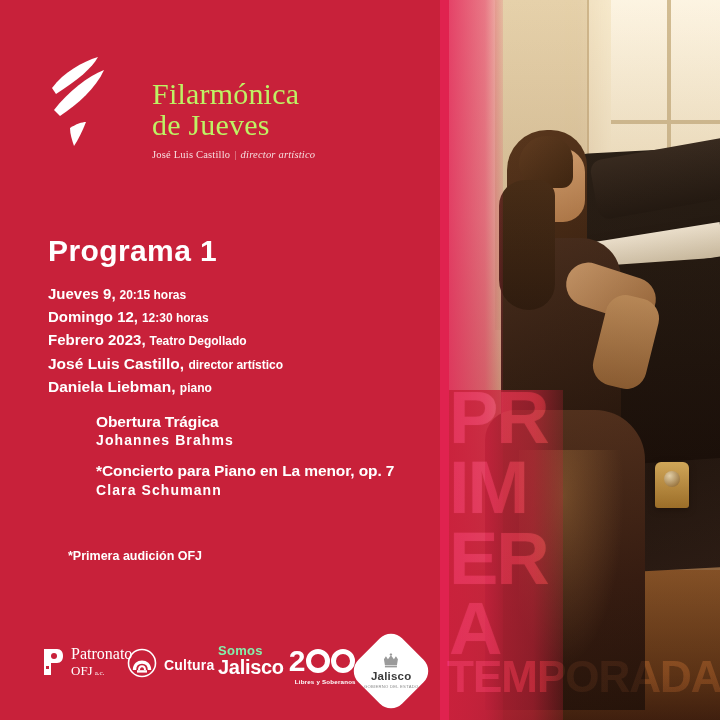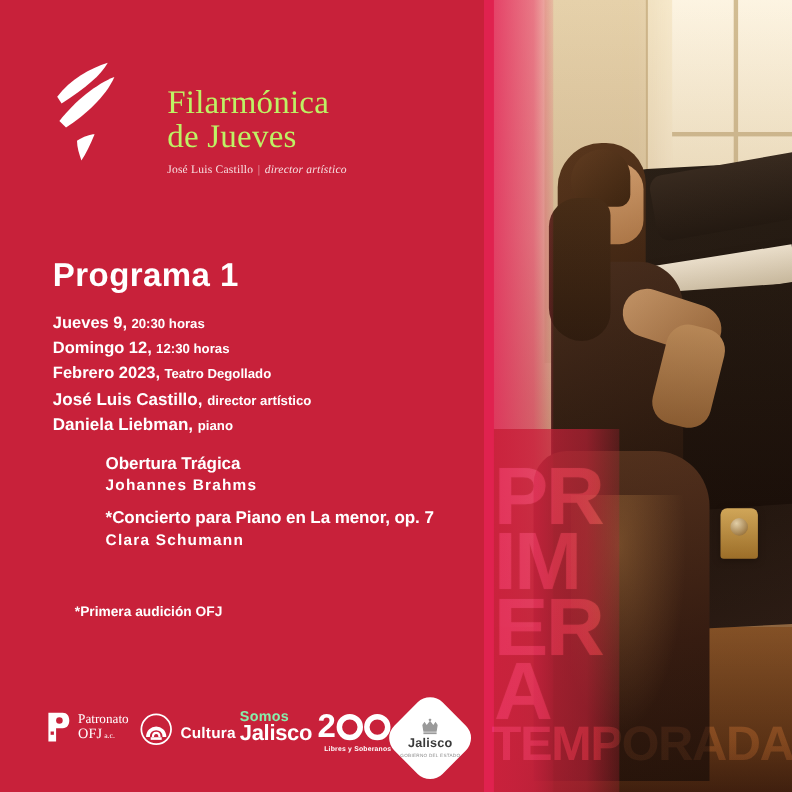--- a/index.html
+++ b/index.html
@@ -67,21 +67,21 @@
   
   .pink-strip{position:absolute;left:443px;top:0;width:60px;height:720px;
     background:linear-gradient(90deg,rgba(226,35,86,.88),rgba(226,35,86,.55) 70%,rgba(226,35,86,.12));
     mix-blend-mode:normal;}
   .red-wash{position:absolute;left:443px;top:390px;width:120px;height:330px;
     background:linear-gradient(90deg,rgba(200,33,58,.92),rgba(200,33,58,.62) 75%,rgba(200,33,58,.25));}
   .edge-pink{position:absolute;left:440px;top:0;width:9px;height:720px;background:#e0224f;}
 
   
   .primera-wrap{position:absolute;left:443px;top:388px;width:277px;height:270px;
-    display:flex;flex-direction:column;align-items:flex-start;justify-content:flex-end;
+    display:flex;flex-direction:column;align-items:flex-start;justify-content:space-between;
     padding-left:6px;box-sizing:border-box;}
   .primera-row{display:flex;line-height:.80;}
   .primera-l{
     font-family:"Liberation Sans",sans-serif;font-weight:bold;font-size:74px;
     letter-spacing:-2px;color:rgba(255,255,255,.30);
     -webkit-text-stroke:0px;
     mix-blend-mode:overlay;
     text-shadow:0 0 1px rgba(255,255,255,.25);
   }
   .temporada{position:absolute;left:443px;top:655px;width:277px;
@@ -118,21 +118,21 @@
   .work-comp{font-size:14px;font-weight:bold;letter-spacing:1.1px;margin-top:1px;}
 
   .footnote{position:absolute;left:48px;top:549px;font-size:12.5px;font-weight:bold;margin-left:20px;}
 
   
   .footer{position:absolute;left:0;top:636px;width:443px;height:64px;}
   .f-item{position:absolute;display:flex;align-items:center;gap:7px;}
   .patronato{left:42px;top:10px;}
   .pat-mark{width:22px;height:30px;position:relative;}
   .pat-txt{font-family:"Liberation Serif",serif;color:#fff;line-height:1.02;}
-  .pat-txt .l1{font-size:12px;}
+  .pat-txt .l1{font-size:16px;}
   .pat-txt .l2{font-size:13px;}
   .pat-txt .l3{font-size:7px;display:inline;padding-left:2px;}
 
   .cultura{left:127px;top:12px;}
   .cult-txt{font-size:14px;font-weight:bold;color:#fff;letter-spacing:.2px;}
 
   .somos{left:218px;top:8px;}
   .somos-txt{line-height:1;}
   .somos-txt .s1{font-size:13px;font-weight:bold;letter-spacing:.3px;color:#86efac;display:block;}
   .somos-txt .s2{font-size:20px;font-weight:bold;letter-spacing:-.3px;color:#fff;display:block;}
@@ -221,21 +221,21 @@
           <span>José Luis Castillo</span><span class="sep">|</span><span class="ital">director artístico</span>
         </div>
       </div>
     </div>
 
     <div class="prog-title">Programa 1</div>
 
     <div class="dates">
       <div>
         <span class="bold">Jueves 9,</span>
-        <span class="small">20:30 horas</span>
+        <span class="small">20:15 horas</span>
       </div>
       <div>
         <span class="bold">Domingo 12,</span>
         <span class="small">12:30 horas</span>
       </div>
       <div>
         <span class="bold">Febrero 2023,</span>
         <span class="small">Teatro Degollado</span>
       </div>
     </div>

